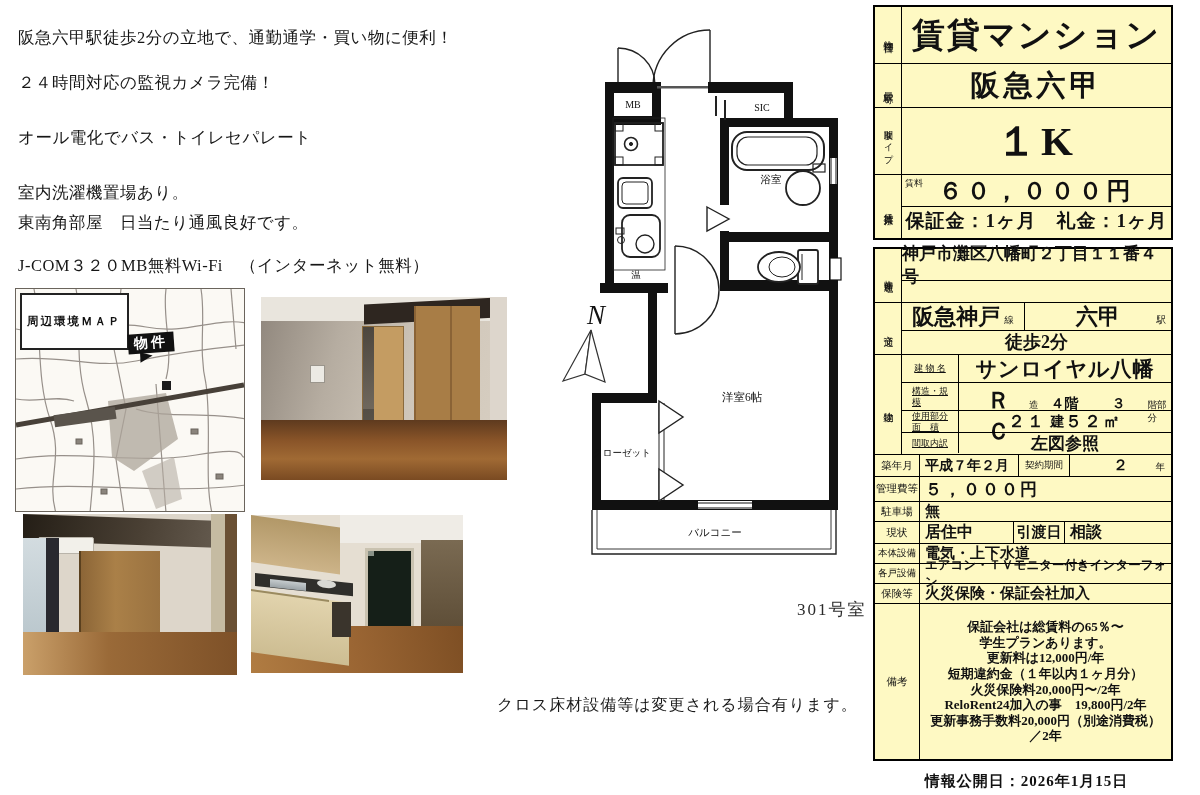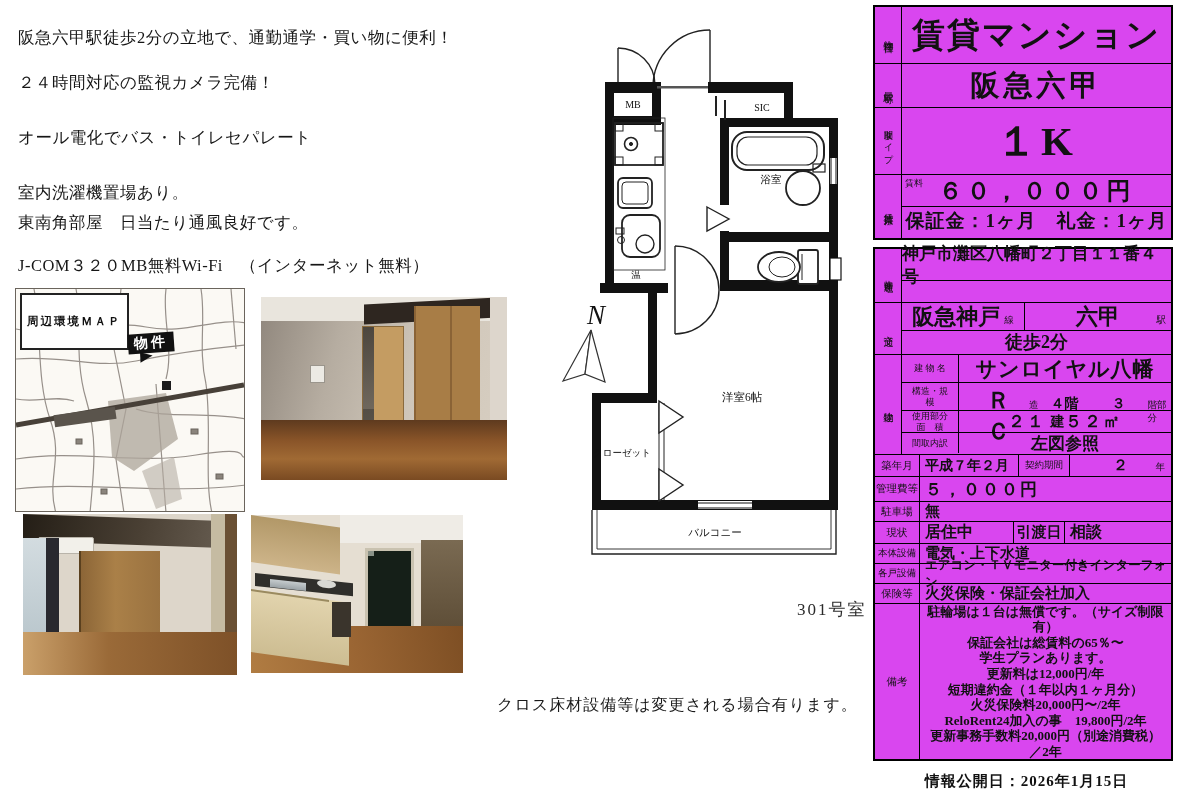--- a/index.html
+++ b/index.html
@@ -16,29 +16,29 @@
   #map-marker:after{content:"";position:absolute;left:8px;top:100%;border:10px solid transparent;
               border-top-color:#111;border-left-width:3px;border-right-width:10px;transform:rotate(18deg);}
   
   .photo{overflow:hidden;background:#cfc6b9;}
   .photo>div{position:absolute;box-sizing:border-box;}
   
   #plan text{font-family:"Liberation Serif","DejaVu Serif",serif;fill:#111;}
   .plan-note{font-size:16px;letter-spacing:1px;color:#1a1a1a;white-space:nowrap;margin-top:32px;}
   .room-no{font-size:17px;letter-spacing:2px;color:#2a2a2a;white-space:nowrap;}
   
-  .spec{left:873px;width:300px;border:2px solid #000;background:#d946ef;}
+  .spec{left:873px;width:300px;border:2px solid #000;background:#fef9c3;}
   .r{display:flex;border-bottom:1.5px solid #000;box-sizing:border-box;}
   .r:last-child{border-bottom:none;}
   .vlab{writing-mode:vertical-rl;text-orientation:upright;width:26px;flex:none;border-right:1.5px solid #000;
         display:flex;align-items:center;justify-content:center;font-size:10px;letter-spacing:1px;line-height:1;}
   .hlab{width:44px;flex:none;border-right:1.5px solid #000;display:flex;align-items:center;justify-content:center;
         font-size:10.5px;text-align:center;}
   .sublab{width:56px;flex:none;border-right:1.5px solid #000;display:flex;align-items:center;justify-content:center;
-        font-size:9px;text-align:center;white-space:pre-line;line-height:1.2;}
+        font-size:9px;text-align:left;white-space:pre-line;line-height:1.2;text-decoration:underline;}
   .val{flex:1;display:flex;align-items:center;justify-content:center;font-weight:bold;min-width:0;}
   .vleft{justify-content:flex-start;padding-left:5px;}
   .col{flex:1;display:flex;flex-direction:column;min-width:0;}
   .sub{display:flex;box-sizing:border-box;}
   .bb{border-bottom:1.5px solid #000;}
   .br{border-right:1.5px solid #000;}
   .sm{font-size:9.5px;font-weight:normal;}
   .footer{left:873px;top:772px;width:307px;text-align:center;font-size:15px;font-weight:bold;letter-spacing:1px;}
   .rem{font-size:13px;font-weight:bold;text-align:center;line-height:1.2;}
 </style>
@@ -376,21 +376,20 @@
       <div class="hlab" style="font-size:9.5px">各戸設備</div>
       <div class="val vleft" style="font-size:12.5px">エアコン・ＴＶモニター付きインターフォン</div>
     </div>
     <div class="r" style="height:20px">
       <div class="hlab">保険等</div>
       <div class="val vleft" style="font-size:15px">火災保険・保証会社加入</div>
     </div>
     <div class="r" style="height:155px">
       <div class="hlab">備考</div>
       <div class="col" style="justify-content:center;padding:4px 2px">
-        <div class="rem">駐輪場は１台は無償です。（サイズ制限有）</div>
         <div class="rem">保証会社は総賃料の65％〜</div>
         <div class="rem">学生プランあります。</div>
         <div class="rem">更新料は12,000円/年</div>
         <div class="rem">短期違約金（１年以内１ヶ月分）</div>
         <div class="rem">火災保険料20,000円〜/2年</div>
         <div class="rem">ReloRent24加入の事　19,800円/2年</div>
         <div class="rem">更新事務手数料20,000円（別途消費税）</div>
         <div class="rem">／2年</div>
       </div>
     </div>

